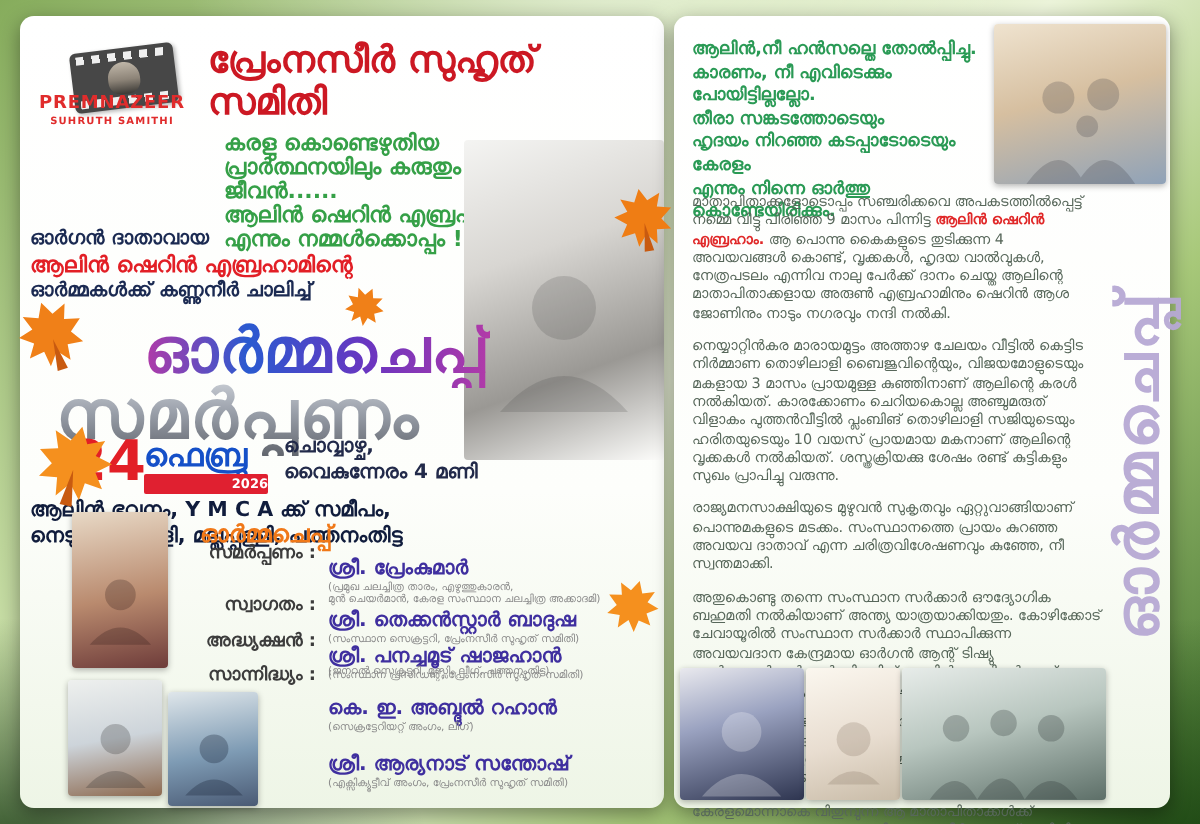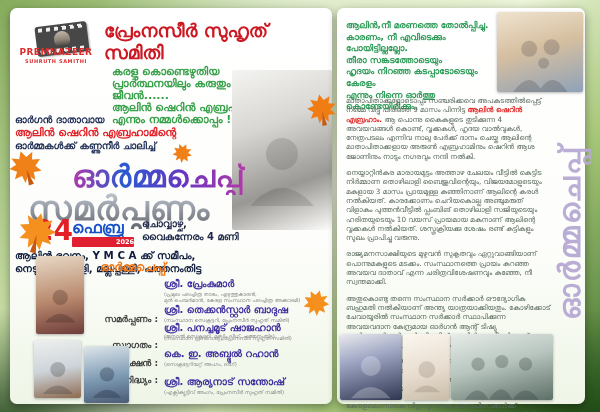--- a/index.html
+++ b/index.html
@@ -51,21 +51,21 @@
   .year-ribbon{position:absolute;left:72px;top:237px;width:62px;height:10px;background:#e02030;color:#fff;
     font-size:6.5px;font-weight:bold;text-align:right;line-height:10px;border-radius:1px;}
   .weekday{position:absolute;left:142px;top:218px;font-size:10px;font-weight:bold;color:#222a4a;}
   .time{position:absolute;left:142px;top:231px;font-size:10px;font-weight:bold;color:#222a4a;}
   .venue1{position:absolute;left:15px;top:249px;width:300px;font-size:10.3px;font-weight:bold;color:#101c3c;}
   .venue2{position:absolute;left:15px;top:262px;width:300px;font-size:10.3px;font-weight:bold;color:#101c3c;}
 
   
   .prog-head{position:absolute;left:100px;top:260px;font-size:12px;font-weight:bold;color:#f07818;}
   .role-row{position:absolute;left:92px;width:238px;}
-  .r-label{display:inline-block;width:66px;text-align:right;font-size:9px;font-weight:bold;color:#3c3c3c;vertical-align:top;margin-top:42px;}
+  .r-label{display:inline-block;width:66px;text-align:right;font-size:9px;font-weight:bold;color:#3c3c3c;vertical-align:top;}
   .r-body{display:inline-block;width:158px;margin-left:6px;vertical-align:top;}
   .r-name{font-size:10px;font-weight:bold;color:#3f2f9f;line-height:11px;}
   .r-sub{font-size:5.3px;color:#8b8b8b;line-height:6px;}
   .p-person{margin-bottom:3px;}
 
   
   .photo{position:absolute;border-radius:2px;box-shadow:0 1px 3px rgba(0,0,0,.3);overflow:hidden;
     display:flex;align-items:flex-end;justify-content:center;}
   .photo svg{width:80%;height:80%;}
   .ph-baby-main{left:232px;top:70px;width:100px;height:160px;
@@ -188,21 +188,21 @@
   <div class="photo ph-c">
     <svg viewBox="0 0 40 40">
         <circle cx="20" cy="14" r="8" fill="rgba(20,30,50,.3)"></circle>
         <path d="M4 40 q16 -18 32 0z" fill="rgba(20,30,50,.3)"></path>
       </svg>
   </div>
 
   <div id="panel-right" class="panel"></div>
 
   <div class="quote">
-    <div>ആലിൻ,നീ മരണത്തെ തോൽപ്പിച്ചു.</div>
+    <div>ആലിൻ,നീ ഹൻസല്തെ തോൽപ്പിച്ചു.</div>
     <div>കാരണം, നീ എവിടെക്കും പോയിട്ടില്ലല്ലോ.</div>
     <div>തീരാ സങ്കടത്തോടെയും</div>
     <div>ഹൃദയം നിറഞ്ഞ കടപ്പാടോടെയും കേരളം</div>
     <div>എന്നും നിന്നെ ഓർത്തു കൊണ്ടേയിരിക്കും.</div>
   </div>
 
   <div class="photo ph-family">
     <svg viewBox="0 0 40 40">
         <circle cx="13" cy="13" r="5" fill="rgba(50,50,60,.22)"></circle>
         <circle cx="27" cy="12" r="5" fill="rgba(50,50,60,.22)"></circle>

